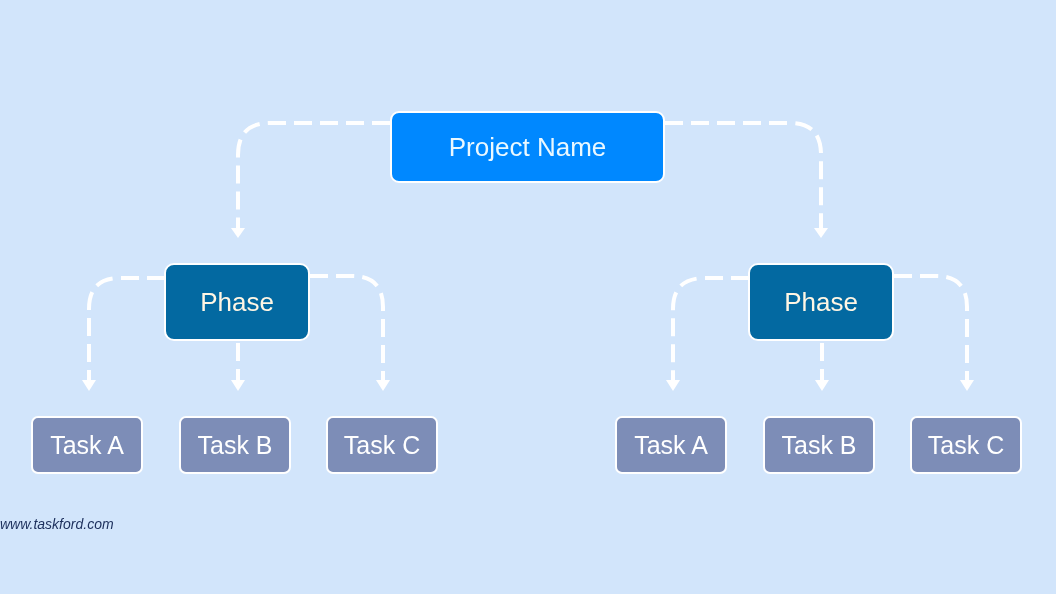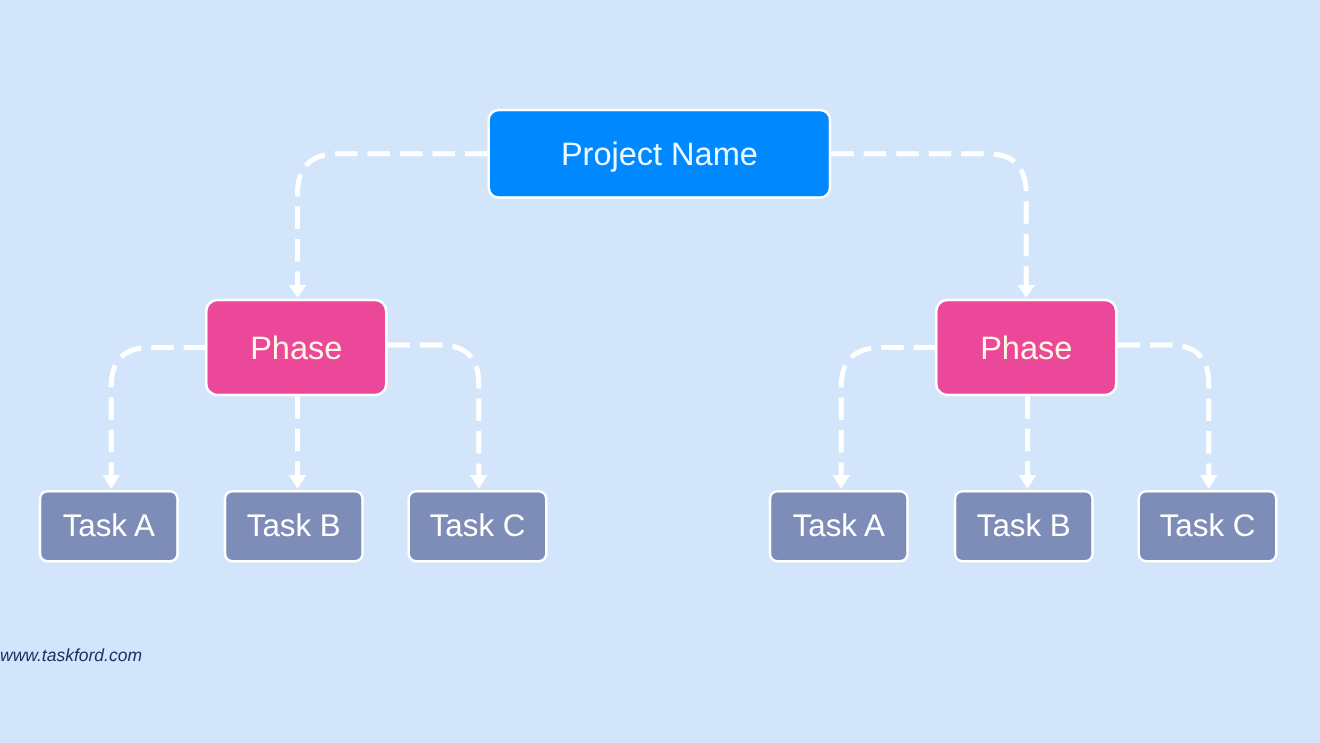--- a/index.html
+++ b/index.html
@@ -1,20 +1,20 @@
 <!DOCTYPE html>
 <html><head>
 <meta charset="utf-8">
 <style>
   html,body{margin:0;padding:0;}
   body{width:1056px;height:594px;background:#d2e5fb;position:relative;overflow:hidden;font-family:"Liberation Sans","DejaVu Sans",sans-serif;}
   svg.conn{position:absolute;left:0;top:0;}
-  .node{position:absolute;box-sizing:border-box;border:2px solid #ffffff;display:flex;align-items:center;justify-content:center;color:#ffffff;}
+  .node{position:absolute;box-sizing:border-box;border:2px solid #ffffff;display:flex;align-items:center;justify-content:center;color:#ffffff;margin-top:24px;}
   .root{left:390px;top:87px;width:275px;height:72px;background:#0088ff;border-radius:9px;font-size:26px;color:#eaf8ff;}
-  .phase{width:146px;height:78px;background:#ec4899;border-radius:10px;font-size:26px;color:#fff6e4;top:239px;}
+  .phase{width:146px;height:78px;background:#0369a1;border-radius:10px;font-size:26px;color:#fff6e4;top:239px;}
   .task{width:112px;height:58px;background:#7d8db7;border-radius:7px;font-size:25px;top:392px;}
   .footer{position:absolute;left:0;width:1056px;top:516px;text-align:left;font-style:italic;font-size:14px;color:#1c2f5c;}
 </style>
 </head>
 <body>
 
 <svg class="conn" width="1056" height="594">
   <g fill="none" stroke="#ffffff" stroke-width="4" stroke-dasharray="18 8" stroke-linecap="butt">
 
     <path d="M390 123 H270 Q238 123 238 155 V230"></path>

